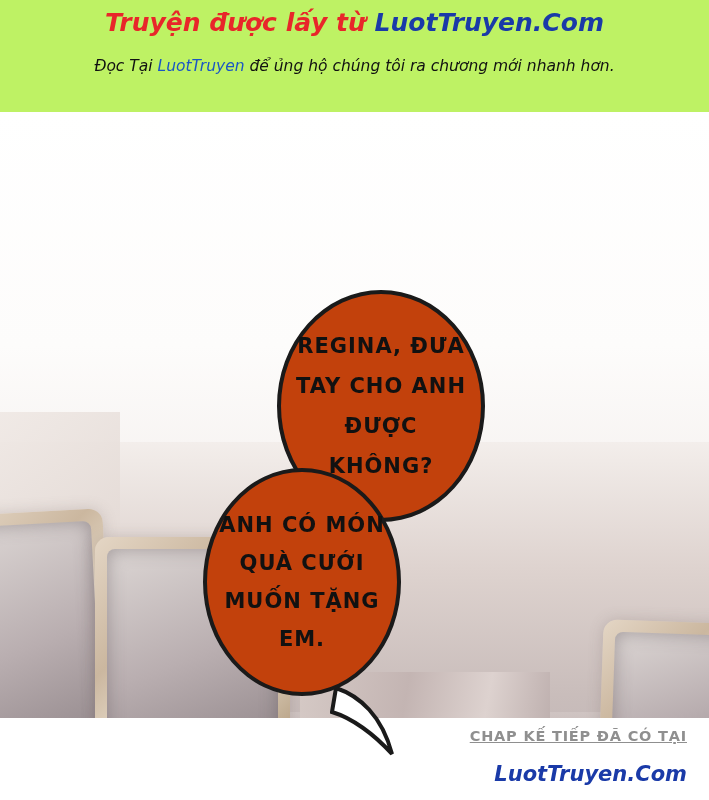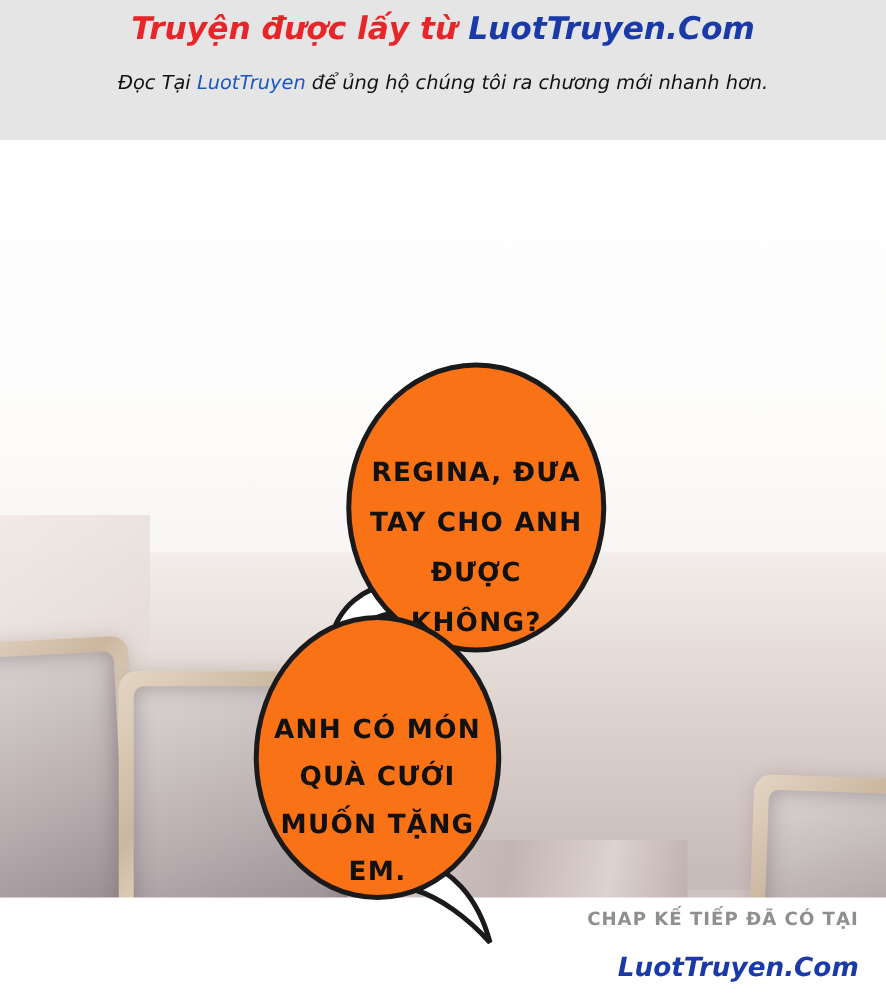--- a/index.html
+++ b/index.html
@@ -18,21 +18,21 @@
     background: #ffffff;
   }
 
   
   .banner {
     position: absolute;
     left: 0;
     top: 0;
     width: 709px;
     height: 112px;
-    background: #e5e5e5;
+    background: #bef264;
     text-align: center;
   }
   .banner-title {
     margin: 0;
     padding-top: 8px;
     font-family: "DejaVu Sans", sans-serif;
     font-size: 25px;
     font-weight: bold;
     font-style: italic;
     color: #e8262a;
@@ -123,42 +123,42 @@
     left: 150px; top: 640px;
     width: 430px; height: 60px;
     background: radial-gradient(ellipse at center,#efe7e4 0%, #cfc1bd 70%, #bcaeaa 100%);
     border-radius: 50%/40%;
     opacity: .8;
   }
 
   
   .bubble {
     position: absolute;
-    background: #f97316;
+    background: #c2410c;
     border: 4px solid #1a1a1a;
     border-radius: 50%;
     display: flex;
-    align-items: flex-end;
+    align-items: center;
     justify-content: center;
     text-align: center;
     color: #111111;
     font-family: "DejaVu Sans", sans-serif;
     font-weight: bold;
     letter-spacing: 1px;
     box-sizing: border-box;
   }
   #bubble-1 {
     left: 277px; top: 178px;
     width: 208px; height: 232px;
     font-size: 21px;
     line-height: 40px;
     z-index: 5;
   }
   #bubble-2 {
-    left: 203px; top: 380px;
+    left: 203px; top: 356px;
     width: 198px; height: 228px;
     font-size: 21px;
     line-height: 38px;
     z-index: 6;
   }
   .bubble-text { padding: 0 12px; }
 
   
   .tail {
     position: absolute;
@@ -183,20 +183,21 @@
   }
   .wm-line1 {
     position: absolute;
     right: 22px;
     top: 10px;
     font-size: 14.5px;
     font-weight: bold;
     letter-spacing: .8px;
     color: #8f8f8f;
     font-family: "DejaVu Sans", sans-serif;
+    text-decoration: underline;
   }
   .wm-line2 {
     position: absolute;
     right: 22px;
     top: 44px;
     font-size: 21px;
     font-weight: bold;
     font-style: italic;
     color: #1a3aa8;
     font-family: "DejaVu Sans", sans-serif;

